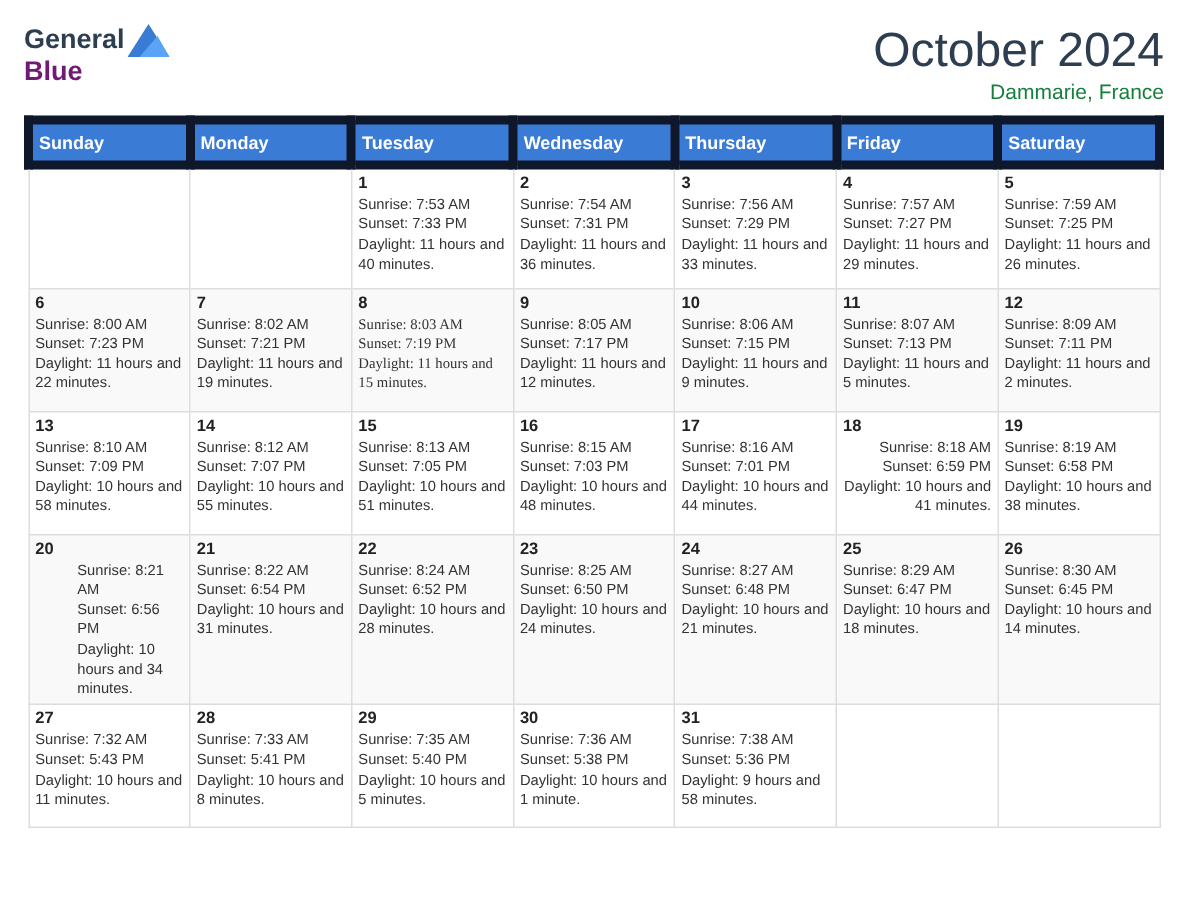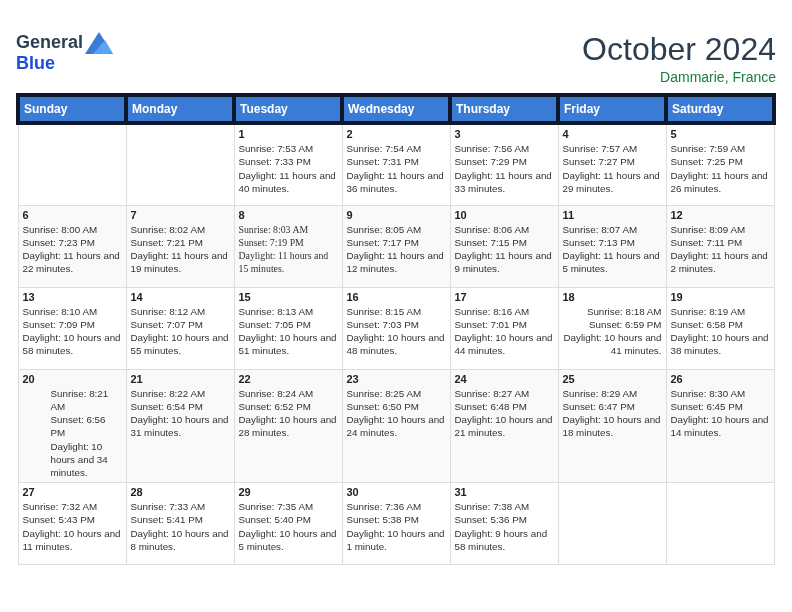--- a/index.html
+++ b/index.html
@@ -6,21 +6,21 @@
     body {
       width: 792px;
       height: 612px;
       font-family: Arial, sans-serif;
       background: #fff;
       overflow: hidden;
     }
     .page {
       width: 792px;
       height: 518px;
-      padding: 32px 16px 10px 16px;
+      padding: 16px 16px 10px 16px;
     }
     .header {
       display: flex;
       justify-content: space-between;
       align-items: flex-start;
       margin-bottom: 8px;
     }
     .logo {
       display: flex;
       align-items: center;
@@ -50,21 +50,21 @@
       border-collapse: collapse;
       font-size: 10.5px;
     }
     .calendar thead th {
       background: #3a7bd5;
       color: #fff;
       padding: 5px 4px;
       text-align: left;
       font-size: 12px;
       font-weight: bold;
-      border: 4px solid #0f172a;
+      border: 6px solid #0f172a;
     }
     .calendar tbody td {
       border: 1px solid #ddd;
       vertical-align: top;
       padding: 3px 4px;
       width: calc(100% / 7);
       height: 82px;
       background: #fff;
     }
     .calendar tbody tr:nth-child(even) td {
@@ -94,21 +94,21 @@
     <div class="logo">
       <div>
         <div style="display:flex;align-items:center;">
           <div style="font-size:18px;font-weight:bold;color:#2c3e50;line-height:1.1;">
             <span style="color:#2c3e50;">General</span><svg class="logo-icon" viewBox="0 0 28 22" xmlns="http://www.w3.org/2000/svg" style="display:inline-block;vertical-align:middle;margin-left:2px;">
                 <polygon points="0,22 14,0 28,22" fill="#3a7bd5"></polygon>
                 <polygon points="8,22 20,8 28,22" fill="#5ba3f5"></polygon>
               </svg>
           </div>
         </div>
-        <div style="font-size:18px;font-weight:bold;color:#1d4ed8;line-height:1.1;">Blue</div>
+        <div style="font-size:18px;font-weight:bold;color:#701a75;line-height:1.1;">Blue</div>
       </div>
     </div>
     <div class="title-block">
       <div class="month-title">October 2024</div>
       <div class="location">Dammarie, France</div>
     </div>
   </div>
 
   <table class="calendar">
     <thead>

